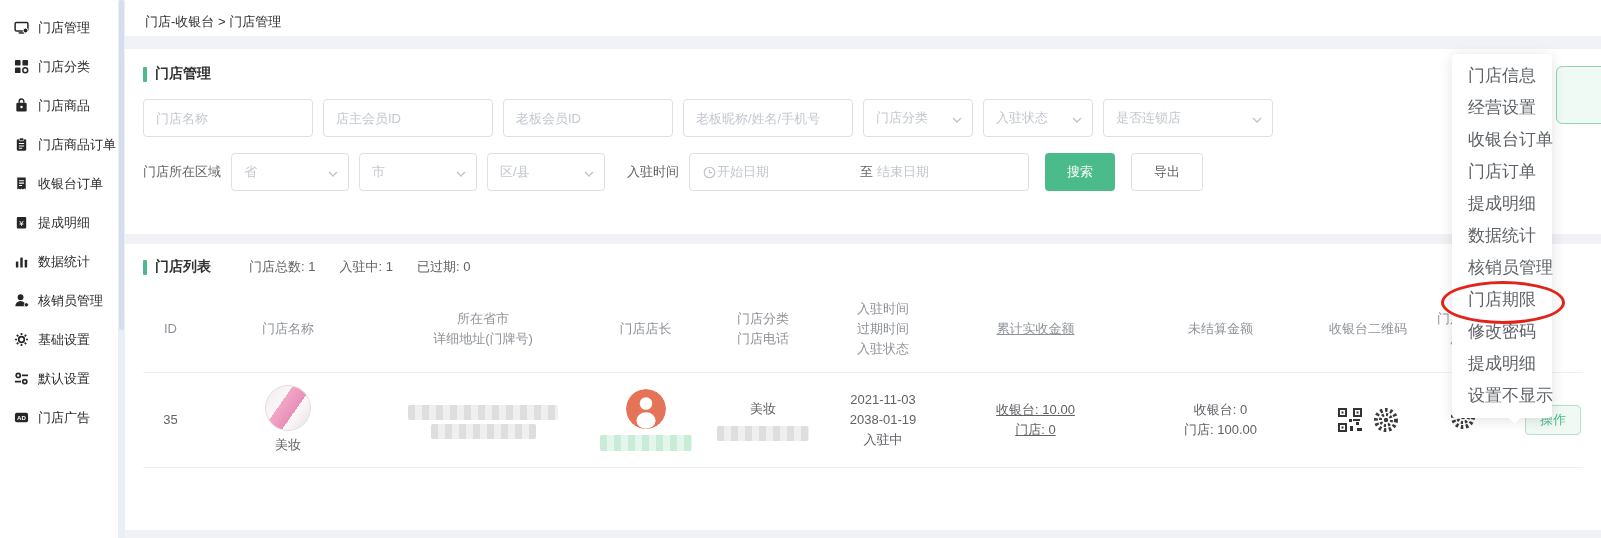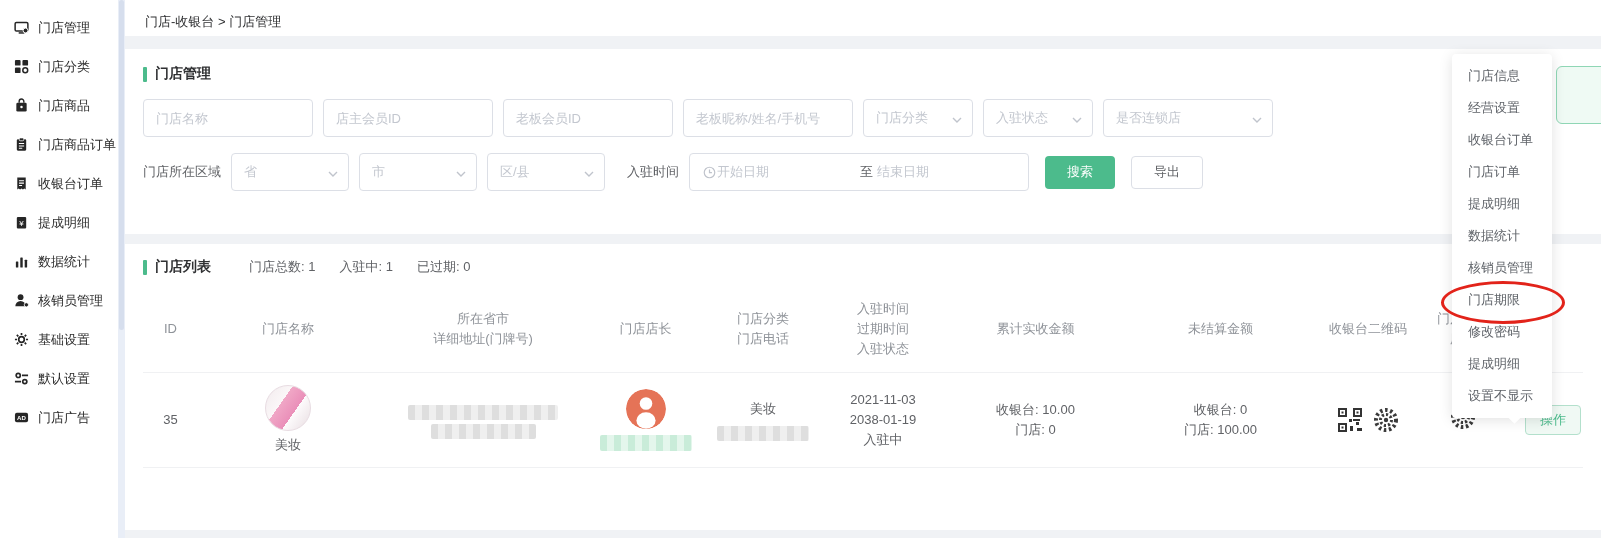--- a/index.html
+++ b/index.html
@@ -29,48 +29,48 @@
   .tin{width:170px;padding:0 12px;font-size:13px;color:#606266;outline:none;margin-right:10px;font-family:inherit;}
   .tin::placeholder{color:#c3c7cf;}
   .sel{display:flex;align-items:center;justify-content:space-between;padding:0 10px 0 12px;color:#c3c7cf;cursor:pointer;}
   .sel.w110{width:110px;margin-right:10px;}
   .sel.w170{width:170px;}
   .sel.w118{width:118px;margin-right:10px;}
   .flabel{color:#606266;margin-right:10px;white-space:nowrap;text-align:right;}
   .datebox{width:340px;display:flex;align-items:center;padding:0 12px;color:#c3c7cf;margin-right:16px;}
   .datebox .dph{flex:1;text-align:left;}
   .datebox .to{color:#606266;padding:0 4px;}
-  .btn{height:33px;border-radius:4px;padding:0 22px;font-size:13px;cursor:pointer;border:none;font-family:inherit;}
+  .btn{height:38px;border-radius:4px;padding:0 22px;font-size:13px;cursor:pointer;border:none;font-family:inherit;}
   .btn-green{background:#4cbb8c;color:#fff;margin-right:16px;}
   .btn-plain{background:#fff;color:#606266;border:1px solid #dcdfe6;}
   
   .title-row{display:flex;align-items:center;}
   .stats{display:flex;gap:24px;margin-left:38px;color:#606266;}
   .tbl{margin-top:10px;}
   .thead,.trow{display:flex;align-items:center;}
   .thead{height:86px;color:#8f9399;}
   .trow{height:94px;border-top:1px solid #f0f1f3;border-bottom:1px solid #f0f1f3;color:#606266;}
   .cell{flex:none;text-align:center;line-height:20px;}
   .c-id{width:55px;}.c-name{width:180px;}.c-addr{width:210px;}.c-mgr{width:115px;}
-  .c-cat{width:120px;}.c-time{width:120px;}.c-recv{width:185px;}.c-uns{width:185px;}
+  .c-cat{width:120px;}.c-time{width:120px;}.c-recv{width:185px;text-decoration:underline;}.c-uns{width:185px;}
   .c-cqr{width:110px;}.c-sqr{width:80px;}.c-act{width:100px;}
   .avatar-wrap{display:flex;flex-direction:column;align-items:center;}
   .store-avatar{width:44px;height:44px;border-radius:50%;overflow:hidden;border:1px solid #e8dce2;
     background:linear-gradient(125deg,#5a4a50 0%,#5a4a50 9%,#f4eef0 9%,#fbf7f8 36%,#f0a7c6 36%,#ea8fb9 62%,#fdfbfc 62%,#efe7ea 87%,#6b5158 87%);}
   .mgr-avatar{width:40px;height:40px;border-radius:50%;overflow:hidden;flex:none;}
   .blur{border-radius:2px;margin:4px auto 0 auto;}
   .blur-gray{background:repeating-linear-gradient(90deg,#dedede 0 7px,#efefef 7px 14px);}
   .blur-mint{background:repeating-linear-gradient(90deg,#c9ecd9 0 7px,#e4f6ec 7px 14px);}
   .qr-line{display:flex;align-items:center;justify-content:center;gap:10px;}
   .op-btn{display:inline-block;height:30px;line-height:28px;padding:0 14px;border:1px solid #b3e0cc;background:#f0f9f4;color:#4cbb8c;border-radius:4px;box-sizing:border-box;cursor:pointer;}
   
   .popup{position:absolute;left:1452px;top:54px;width:100px;box-sizing:border-box;background:#fff;border-radius:4px;
     box-shadow:0 2px 14px rgba(0,0,0,.12);padding:6px 0;z-index:30;}
   .popup::after{content:"";position:absolute;bottom:-4px;left:58px;width:9px;height:9px;background:#fff;transform:rotate(45deg);}
-  .pop-item{height:32px;line-height:32px;padding:0 16px;color:#5f6releases3;color:#5f6369;font-size:13px;cursor:pointer;white-space:nowrap;}
+  .pop-item{height:32px;line-height:32px;padding:0 16px;color:#5f6releases3;color:#5f6369;font-size:17px;cursor:pointer;white-space:nowrap;}
   .red-oval{position:absolute;left:1441px;top:281px;width:118px;height:37px;border:3px solid #e2231a;border-radius:50%;z-index:31;pointer-events:none;}
   .add-btn{position:absolute;left:1556px;top:66px;width:60px;height:56px;background:#effaf4;border:1px solid #8fd6b5;border-radius:6px;z-index:5;cursor:pointer;}
 </style>
 </head>
 <body>
 
 <div class="sidebar">
   <div class="side-item">
     <span class="icn">
         <svg viewBox="0 0 16 16">

